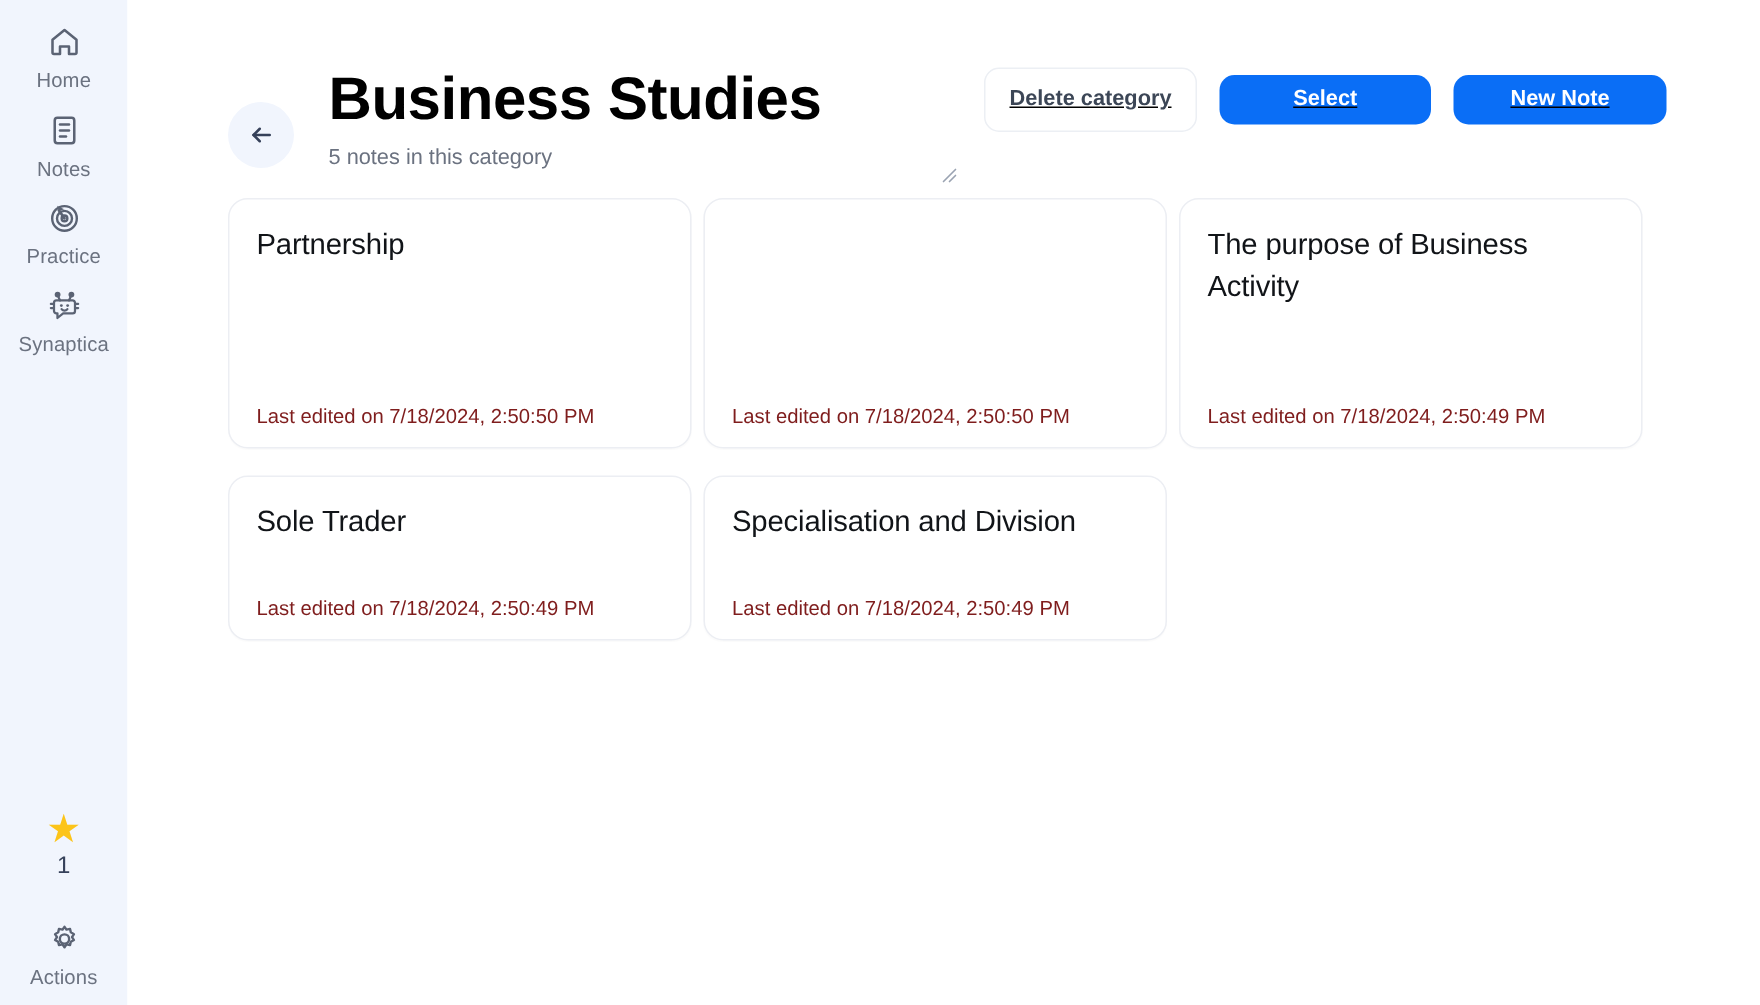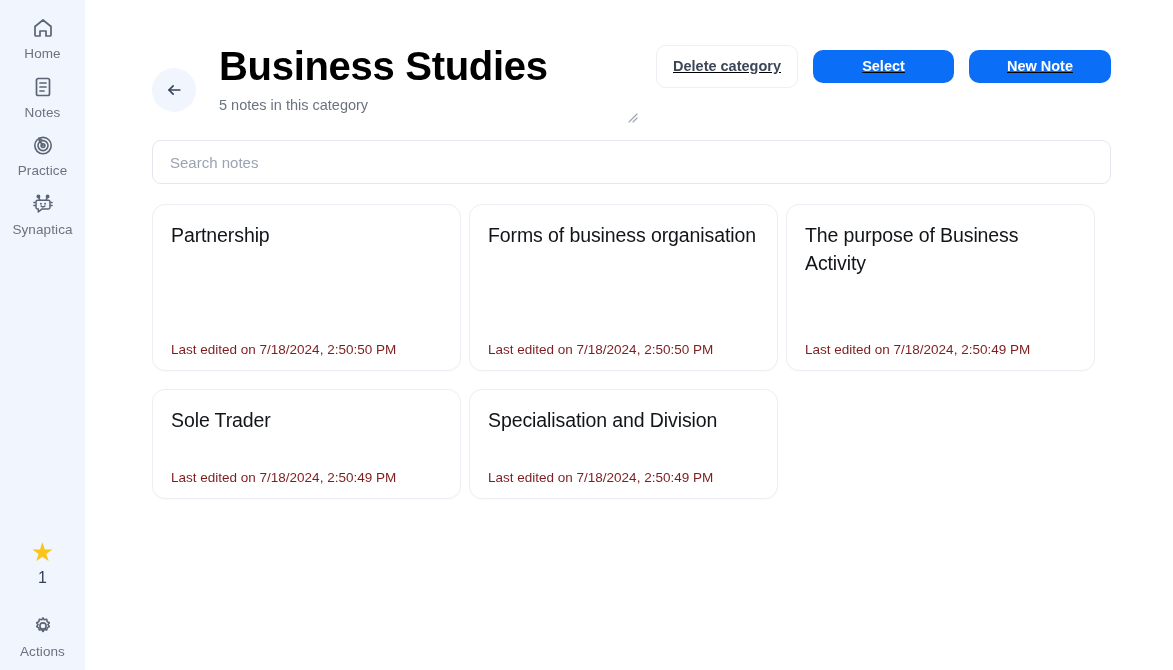--- a/index.html
+++ b/index.html
@@ -328,34 +328,30 @@
               <line x1="11" y1="3" x2="3" y2="11"></line>
               <line x1="11" y1="7" x2="7" y2="11"></line>
             </svg>
           </span>
           <button class="btn btn-ghost">Delete category</button>
           <button class="btn btn-primary">Select</button>
           <button class="btn btn-primary wide">New Note</button>
         </div>
       </div>
 
-      <div class="search-wrap">
-        <input class="search-input" type="text" placeholder="Search notes" style="">
-      </div>
 
       <div class="notes-grid">
 
         <div class="note-card">
           <div class="note-title">Partnership</div>
           <div class="note-spacer"></div>
           <div class="note-meta">Last edited on 7/18/2024, 2:50:50 PM</div>
         </div>
 
         <div class="note-card">
-          <div class="note-title">Forms of business organisation</div>
           <div class="note-spacer"></div>
           <div class="note-meta">Last edited on 7/18/2024, 2:50:50 PM</div>
         </div>
 
         <div class="note-card">
           <div class="note-title">The purpose of Business Activity</div>
           <div class="note-spacer"></div>
           <div class="note-meta">Last edited on 7/18/2024, 2:50:49 PM</div>
         </div>
 

